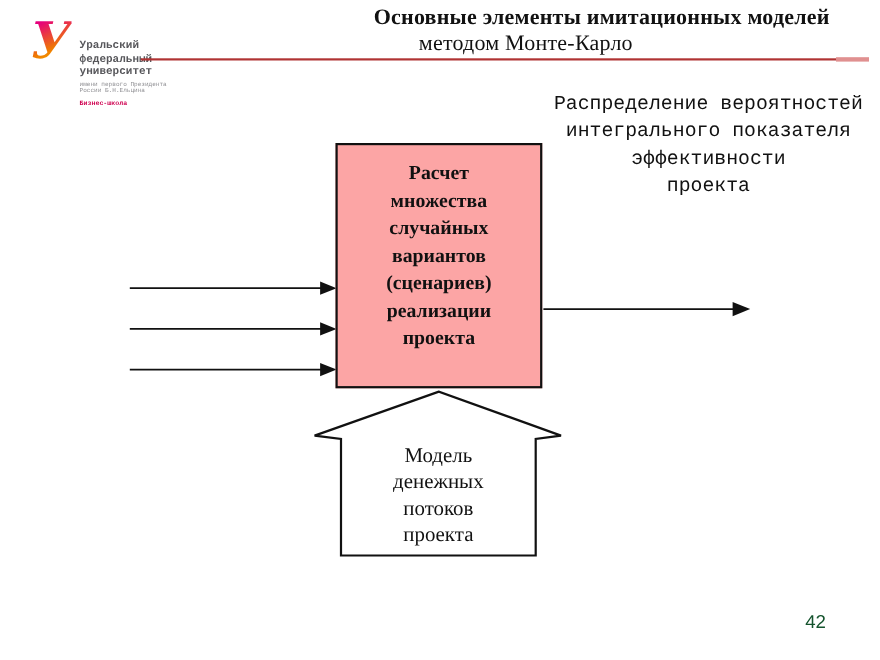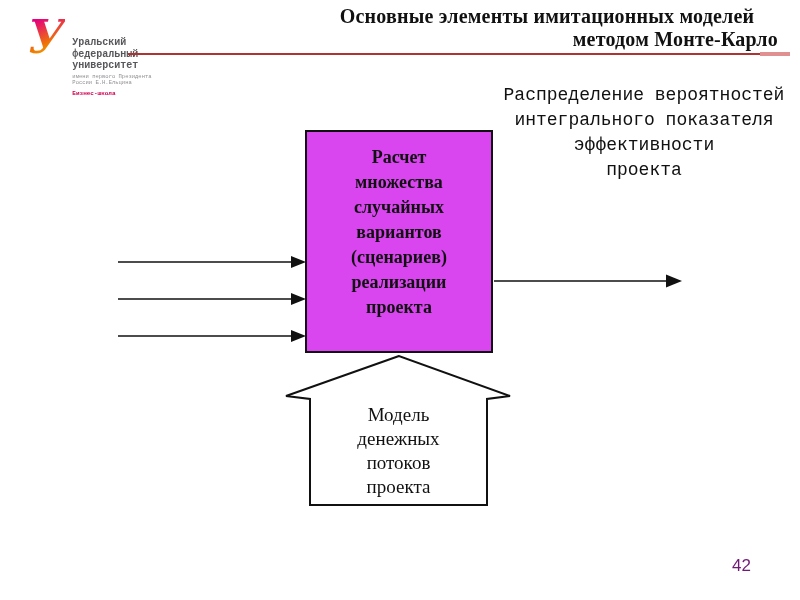--- a/index.html
+++ b/index.html
@@ -20,54 +20,54 @@
   .logo-univ { font-size:10px; font-weight:bold; color:#57575b; line-height:11.5px; white-space:pre-line; }
   .logo-sub  { font-size:5.5px; color:#919195; line-height:6.5px; white-space:pre-line; margin-top:2px; }
   .logo-school { font-size:6px; font-weight:bold; color:#cf0050; margin-top:3px; }
 
   
   .title-line1 {
     position:absolute; left:247px; top:5px; width:600px; text-align:center;
     font-weight:bold; font-size:20px; letter-spacing:0.2px;
   }
   .title-line2 {
-    position:absolute; left:178px; top:28px; width:600px; text-align:right;
-    font-weight:bold; font-size:20px; letter-spacing:0.2px;
+    position:absolute; left:178px; top:28px; width:600px; text-align:center;
+    font-weight:normal; font-size:20px; letter-spacing:0.2px;
   }
   .red-line     { position:absolute; left:128px; top:53px; width:646px; height:2px; background:#b03333; }
   .red-line-cap { position:absolute; left:760px; top:52px; width:30px; height:4px; background:#e09090; }
 
   
   .pre { white-space:pre-line; }
   .left-label {
     position:absolute; left:20px; top:83px; width:270px; text-align:center;
     font-size:18px; line-height:25px;
   }
   .right-label {
     position:absolute; left:494px; top:83px; width:300px; text-align:center;
     font-size:18px; line-height:25px;font-family:Liberation Mono, monospace;
   }
   .center-box {
     position:absolute; left:305px; top:130px; width:188px; height:223px;
-    box-sizing:border-box; border:2px solid #111; background:#d946ef;
+    box-sizing:border-box; border:2px solid #111; background:#fca5a5;
     text-align:center; font-weight:bold; font-size:18px; line-height:25px;
     padding-top:13px;
   }
   .bottom-arrow-label {
     position:absolute; left:310px; top:403px; width:177px; text-align:center;
     font-size:19px; line-height:24px;
   }
 
   
   .arrows { position:absolute; left:0; top:0; width:800px; height:600px; }
 
   
   .page-number {
     position:absolute; left:732px; top:556px;
-    font-family:"Liberation Sans", sans-serif; font-size:17px; color:#701a75;
+    font-family:"Liberation Sans", sans-serif; font-size:17px; color:#14532d;
   }
 </style>
 </head>
 <body>
 
 <div class="slide">
 
   <div class="logo">
     <span class="logo-glyph">У</span>
     <div class="logo-text">

